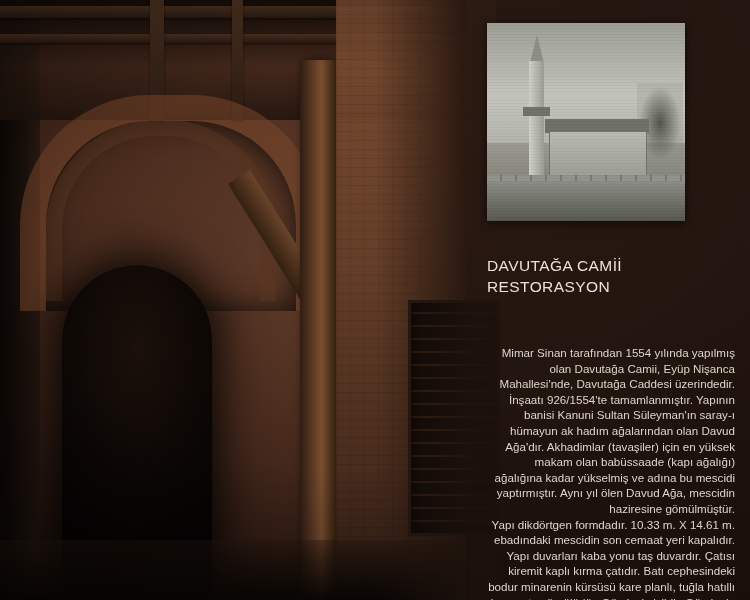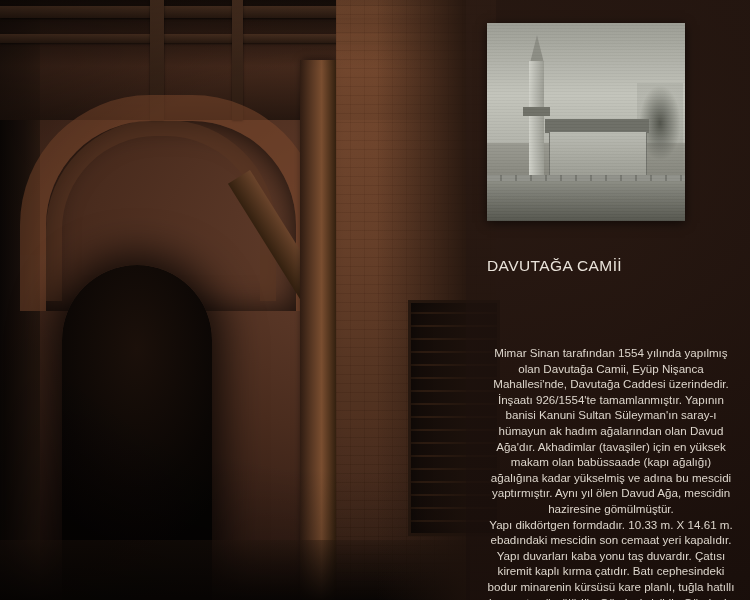--- a/index.html
+++ b/index.html
@@ -222,21 +222,21 @@
 
   .body-block {
     position: absolute;
     left: 487px; top: 345px;
     width: 248px;
   }
   .body-text {
     color: #ded7cd;
     font-size: 11.6px;
     line-height: 15.6px;
-    text-align: center;
+    text-align: right;
   }
 </style>
 </head>
 <body>
 
 <div id="page">
 
   <div class="bg">
     <div class="bg-base"></div>
     <div class="bg-leftwall"></div>
@@ -275,20 +275,21 @@
     <div class="minaret-balc"></div>
     <div class="mosque-roof"></div>
     <div class="mosque-body"></div>
     <div class="photo-wall"></div>
     <div class="photo-ground"></div>
     <div class="photo-grain"></div>
   </div>
 
   <div class="title-block">
     <div class="title-line">DAVUTAĞA CAMİİ</div>
+    <div class="title-line">RESTORASYON</div>
   </div>
 
   <div class="body-block">
     <div class="body-text">Mimar Sinan tarafından 1554 yılında yapılmış olan Davutağa Camii, Eyüp Nişanca Mahallesi'nde, Davutağa Caddesi üzerindedir. İnşaatı 926/1554'te tamamlanmıştır. Yapının banisi Kanuni Sultan Süleyman'ın saray-ı hümayun ak hadım ağalarından olan Davud Ağa'dır. Akhadimlar (tavaşiler) için en yüksek makam olan babüssaade (kapı ağalığı) ağalığına kadar yükselmiş ve adına bu mescidi yaptırmıştır. Aynı yıl ölen Davud Ağa, mescidin haziresine gömülmüştür.</div>
     <div class="body-text">Yapı dikdörtgen formdadır. 10.33 m. X 14.61 m. ebadındaki mescidin son cemaat yeri kapalıdır. Yapı duvarları kaba yonu taş duvardır. Çatısı kiremit kaplı kırma çatıdır. Batı cephesindeki bodur minarenin kürsüsü kare planlı, tuğla hatıllı kesme taş örgülüdür. Gövdesi yivlidir. Gövdenin üzeri tek şerefeli</div>
   </div>
 
 </div>
 
 </body></html>

